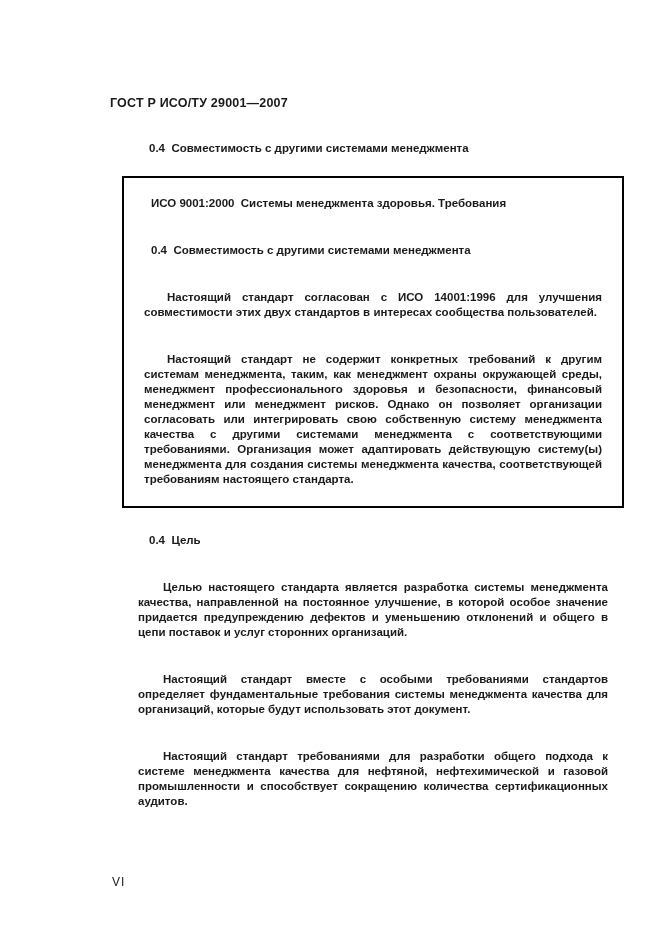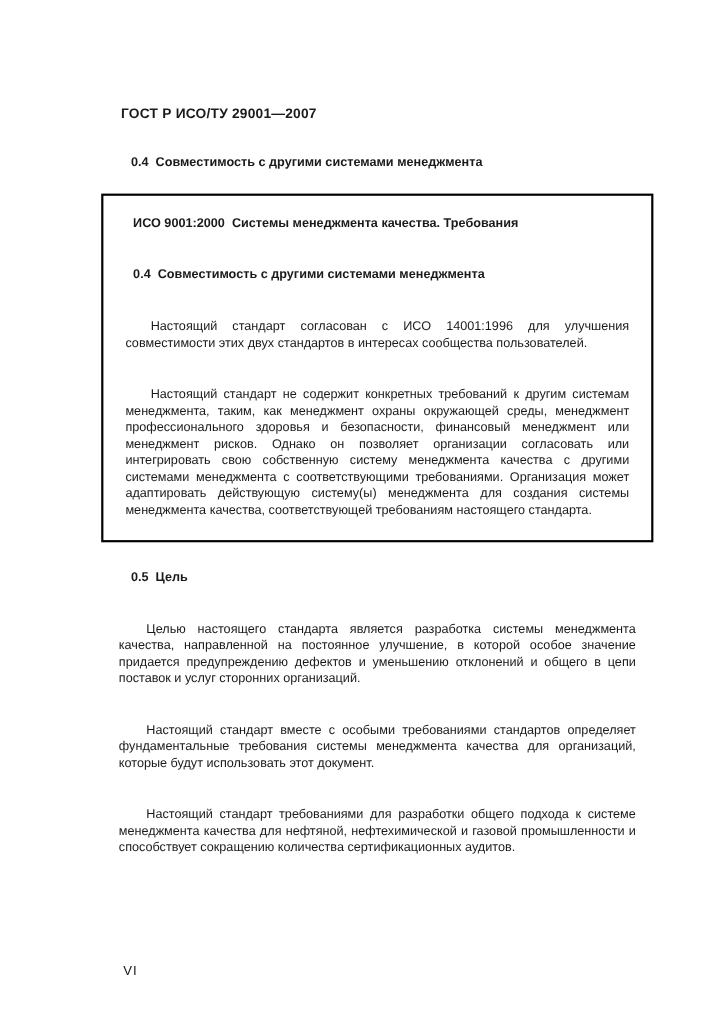--- a/index.html
+++ b/index.html
@@ -20,21 +20,21 @@
     position: absolute;
     left: 78px;
     top: 64px;
     font-size: 12.5px;
     font-weight: bold;
     letter-spacing: 0.2px;
     white-space: pre-wrap;
   }
   .content {
     position: absolute;
-    left: 60px;
+    left: 90px;
     top: 93px;
     width: 534px;
     font-size: 11.5px;
     line-height: 15px;
   }
   .section-heading {
     font-weight: bold;
     padding-left: 27px;
     white-space: pre-wrap;
   }
@@ -45,20 +45,21 @@
     padding: 2px 4px 3px 4px;
   }
   .excerpt-title {
     font-weight: bold;
     padding-left: 23px;
     white-space: pre-wrap;
   }
   .para {
     text-align: justify;
     text-indent: 25px;
+    font-weight: bold;
   }
   .excerpt-box .para { text-indent: 23px; }
   .page-number {
     position: absolute;
     left: 80px;
     top: 843px;
     font-size: 12px;
     letter-spacing: 1px;
   }
 </style>
@@ -67,27 +68,27 @@
 
 <div class="page">
 
   <div class="doc-header">ГОСТ Р ИСО/ТУ 29001—2007</div>
 
   <div class="content">
 
     <div class="section-heading heading-04">0.4  Совместимость с другими системами менеджмента</div>
 
     <div class="excerpt-box">
-      <div class="excerpt-title">ИСО 9001:2000  Системы менеджмента качества. Требования</div>
+      <div class="excerpt-title">ИСО 9001:2000  Системы менеджмента здоровья. Требования</div>
       <div class="excerpt-title">0.4  Совместимость с другими системами менеджмента</div>
       <p class="para">Настоящий стандарт согласован с ИСО 14001:1996 для улучшения совместимости этих двух стандартов в интересах сообщества пользователей.</p>
       <p class="para">Настоящий стандарт не содержит конкретных требований к другим системам менеджмента, таким, как менеджмент охраны окружающей среды, менеджмент профессионального здоровья и безопасности, финансовый менеджмент или менеджмент рисков. Однако он позволяет организации согласовать или интегрировать свою собственную систему менеджмента качества с другими системами менеджмента с соответствующими требованиями. Организация может адаптировать действующую систему(ы) менеджмента для создания системы менеджмента качества, соответствующей требованиям настоящего стандарта.</p>
     </div>
 
-    <div class="section-heading heading-05">0.5  Цель</div>
+    <div class="section-heading heading-05">0.4  Цель</div>
 
     <p class="para">Целью настоящего стандарта является разработка системы менеджмента качества, направленной на постоянное улучшение, в которой особое значение придается предупреждению дефектов и уменьшению отклонений и общего в цепи поставок и услуг сторонних организаций.</p>
     <p class="para">Настоящий стандарт вместе с особыми требованиями стандартов определяет фундаментальные требования системы менеджмента качества для организаций, которые будут использовать этот документ.</p>
     <p class="para">Настоящий стандарт требованиями для разработки общего подхода к системе менеджмента качества для нефтяной, нефтехимической и газовой промышленности и способствует сокращению количества сертификационных аудитов.</p>
 
   </div>
 
   <div class="page-number">VI</div>
 
 </div>

